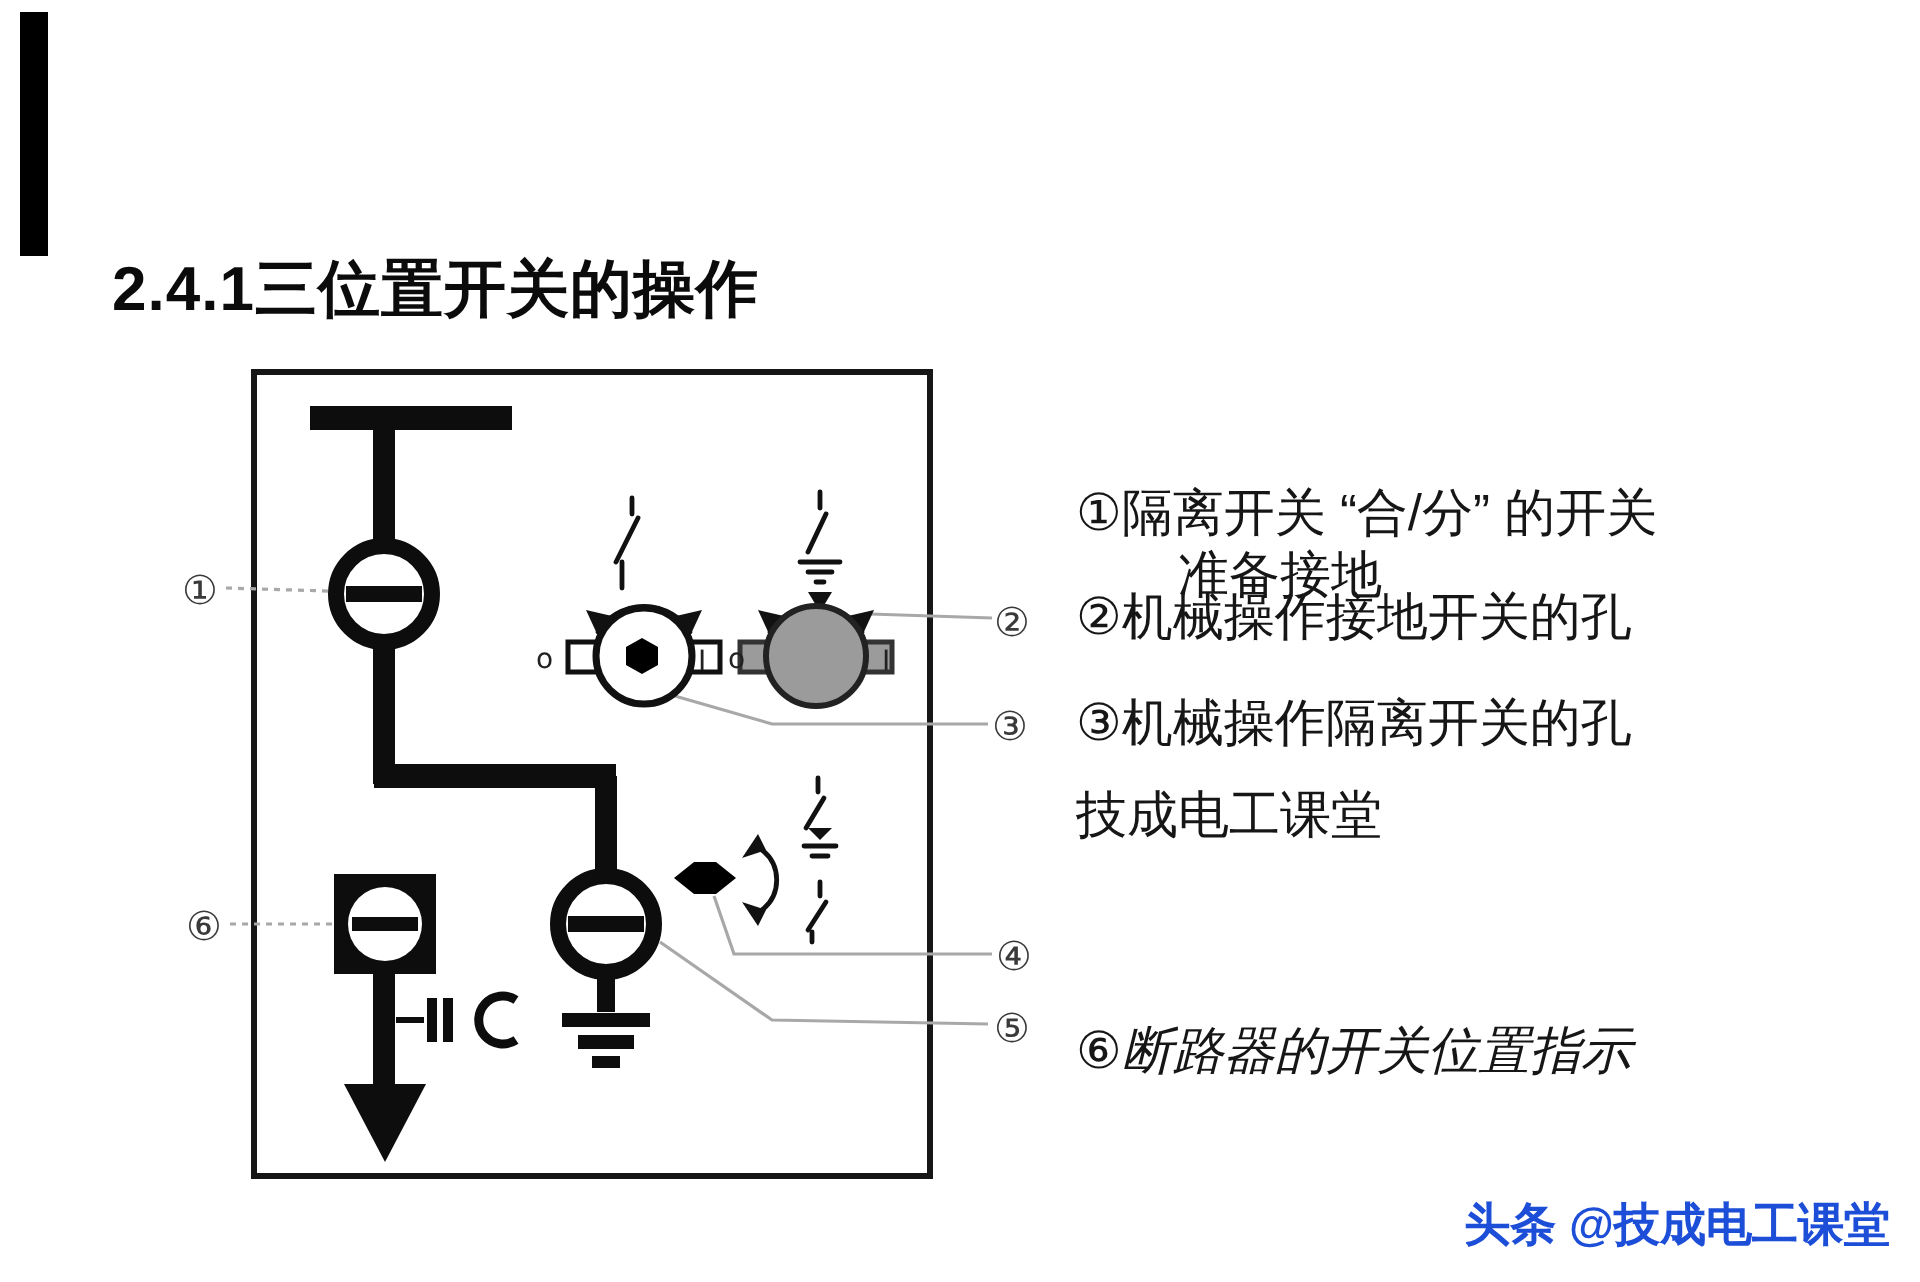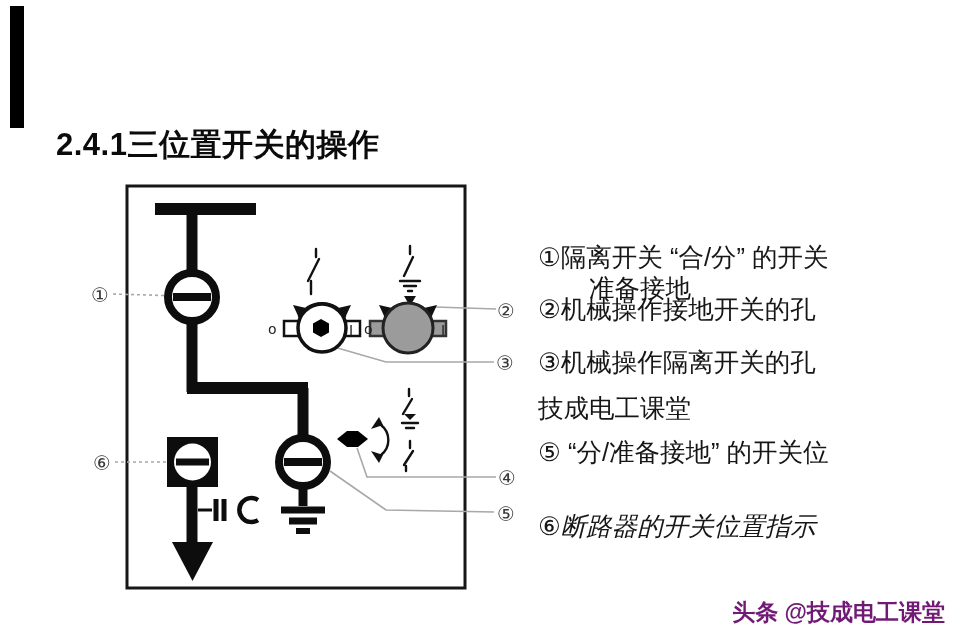--- a/index.html
+++ b/index.html
@@ -11,21 +11,21 @@
   .page-title{
     position:absolute;left:56px;top:124px;margin:0;
     font-size:31px;font-weight:bold;color:#0b0b0b;letter-spacing:0.5px;white-space:nowrap;
   }
   .diagram-svg{position:absolute;left:0;top:0;width:960px;height:641px;}
   .legend{position:absolute;left:538px;top:0;width:410px;}
   .legend-item{position:absolute;left:0;font-size:25.5px;line-height:31px;font-weight:500;color:#161616;white-space:nowrap;}
   .li-1{top:242px;} .li-2{top:294px;} .li-3{top:347px;} .li-4{top:393px;} .li-5{top:437px;} .li-6{top:511px;font-style:italic;}
   .watermark{
     position:absolute;right:15px;top:597px;font-size:23px;font-weight:bold;
-    color:#701a75;text-shadow:2px 2px 0 #ffffff;white-space:nowrap;
+    color:#1d4ed8;text-shadow:2px 2px 0 #ffffff;white-space:nowrap;
   }
   .leader{stroke:#a8a8a8;stroke-width:1.6;fill:none;}
   .callout{font-size:20px;fill:#3a3a3a;font-family:"DejaVu Sans",sans-serif;}
   .oi{font-size:14px;fill:#222;font-family:"DejaVu Sans",sans-serif;}
   .thin{stroke:#111;stroke-width:2.4;fill:none;stroke-linecap:round;}
 </style>
 </head>
 <body>
 
 <div class="slide">
@@ -154,21 +154,20 @@
     <div class="legend-item li-2">
       <div>②机械操作接地开关的孔</div>
     </div>
     <div class="legend-item li-3">
       <div>③机械操作隔离开关的孔</div>
     </div>
     <div class="legend-item li-4">
       <div>技成电工课堂</div>
     </div>
     <div class="legend-item li-5">
-      <div>⑤ “分/准备接地” 的开关位</div>
     </div>
     <div class="legend-item li-6">
       <div>⑥断路器的开关位置指示</div>
     </div>
   </div>
 
   <div class="watermark">头条 @技成电工课堂</div>
 
 </div>
 

